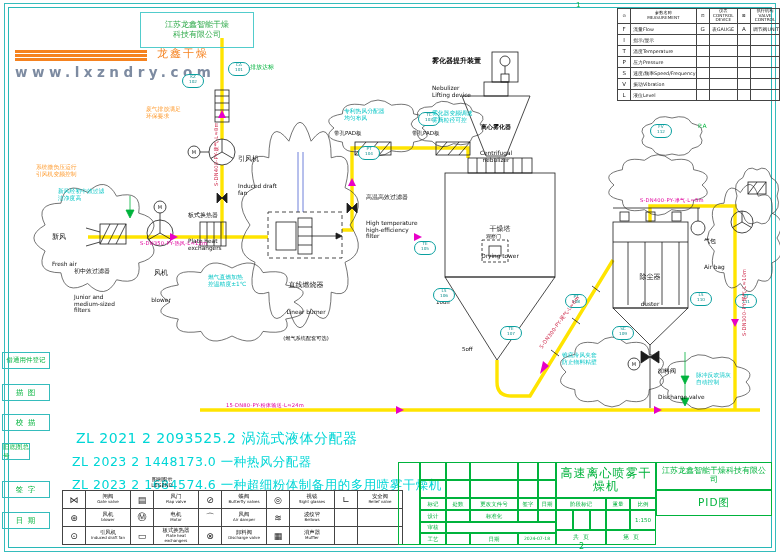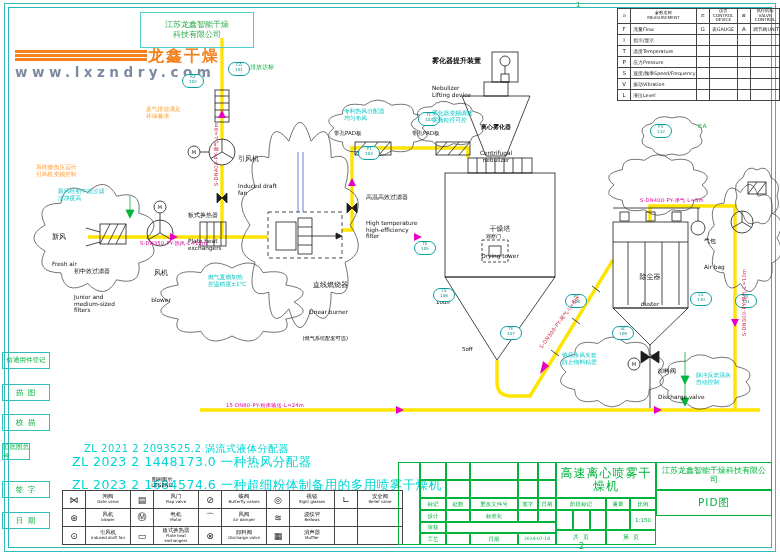--- a/index.html
+++ b/index.html
@@ -241,21 +241,21 @@
       <polygon points="396,406 404,410 396,414"></polygon>
       <polygon points="654,406 662,410 654,414"></polygon>
       <polygon points="540,374 549,366 543,361"></polygon>
     </g>
   </svg>
 
   <div class="abs" style="left:12px;top:6px;width:250px;height:80px;">
     <div class="abs" style="left:3px;top:44px;width:132px;height:2.5px;background:#f5821f;"></div>
     <div class="abs" style="left:3px;top:48px;width:132px;height:2.5px;background:#f5821f;"></div>
     <div class="abs" style="left:3px;top:52px;width:132px;height:2.5px;background:#f5821f;"></div>
-    <div class="abs" style="left:136px;top:40px;font-size:16px;font-weight:bold;color:#f5821f;letter-spacing:2px;">龙鑫干燥</div>
+    <div class="abs" style="left:145px;top:40px;font-size:11px;font-weight:normal;color:#f5821f;letter-spacing:2px;">龙鑫干燥</div>
     <div class="abs" style="left:3px;top:58px;font-size:13.5px;font-weight:bold;color:#7d8ba1;letter-spacing:4.5px;">www.lxzndry.com</div>
   </div>
   <div class="abs" style="left:140px;top:12px;width:112px;height:34px;border:1px solid #52cccc;color:#2faa4a;font-size:8px;
               display:flex;align-items:center;justify-content:center;text-align:center;white-space:pre-line;line-height:1.3;">江苏龙鑫智能干燥
 科技有限公司</div>
 
   <div class="greentxt" style="left:576px;top:1px;font-size:7px;">1</div>
   <div class="greentxt" style="left:579px;top:542px;font-size:8px;">2</div>
 
   <table class="inst" style="position:absolute;left:617px;top:8px;">
@@ -347,21 +347,21 @@
   </div>
   <div class="lbl" style="left:144px;top:250px;width:34px;">
     <span class="cn">风机</span>
     <span class="en">blower</span>
   </div>
   <div class="lbl" style="left:188px;top:192px;width:58px;text-align:left;">
     <span class="cn" style="font-size:6px;">板式换热器</span>
     <span class="en">Plate heat
 exchangers</span>
   </div>
-  <div class="lbl" style="left:264px;top:262px;width:84px;text-align:right;">
+  <div class="lbl" style="left:264px;top:262px;width:84px;text-align:center;">
     <span class="cn">直线燃烧器</span>
     <span class="en">Linear burner</span>
     <span class="note">(燃气系统配套可选)</span>
   </div>
   <div class="tiny" style="left:334px;top:130px;">带孔PAD板</div>
   <div class="tiny" style="left:412px;top:130px;">带孔PAD板</div>
   <div class="lbl" style="left:366px;top:174px;width:72px;text-align:left;">
     <span class="cn" style="font-size:6px;">高温高效过滤器</span>
     <span class="en">High temperature
 high-efficiency
@@ -448,21 +448,21 @@
   <div class="orange" style="left:36px;top:164px;">系统微负压运行
 引风机变频控制</div>
 
   <div class="mbox" style="left:2px;top:352px;width:48px;height:17px;font-size:6.5px;letter-spacing:0;text-align:right;">借通用件登记</div>
   <div class="mbox" style="left:2px;top:384px;width:48px;height:17px;">描 图</div>
   <div class="mbox" style="left:2px;top:414px;width:48px;height:17px;">校 描</div>
   <div class="mbox" style="left:2px;top:443px;width:28px;height:17px;font-size:6.5px;letter-spacing:0;">旧底图总号</div>
   <div class="mbox" style="left:2px;top:481px;width:48px;height:17px;">签 字</div>
   <div class="mbox" style="left:2px;top:512px;width:48px;height:17px;">日 期</div>
 
-  <div class="abs" style="left:84px;top:430px;font-size:10px;color:#00d6d6;letter-spacing:.5px;margin-top:12px;">ZL 2021 2 2093525.2 涡流式液体分配器</div>
+  <div class="abs" style="left:76px;top:430px;font-size:14px;color:#00d6d6;letter-spacing:.5px;">ZL 2021 2 2093525.2 涡流式液体分配器</div>
   <div class="abs" style="left:72px;top:454px;font-size:12.5px;color:#00d6d6;letter-spacing:.5px;">ZL 2023 2 1448173.0 一种热风分配器</div>
   <div class="abs" style="left:72px;top:477px;font-size:12.5px;color:#00d6d6;letter-spacing:.5px;">ZL 2023 2 1684574.6 一种超细粉体制备用的多用喷雾干燥机</div>
 
 
   <div class="abs" style="left:130px;top:476px;width:64px;font-size:5.2px;color:#222;text-align:center;white-space:pre-line;line-height:1.2;">图例图示
 LEGEND</div>
   <table class="legend" style="position:absolute;left:62px;top:490px;">
     <tbody>
         <tr style="height:18px;">
       <td class="ic">⋈</td>

